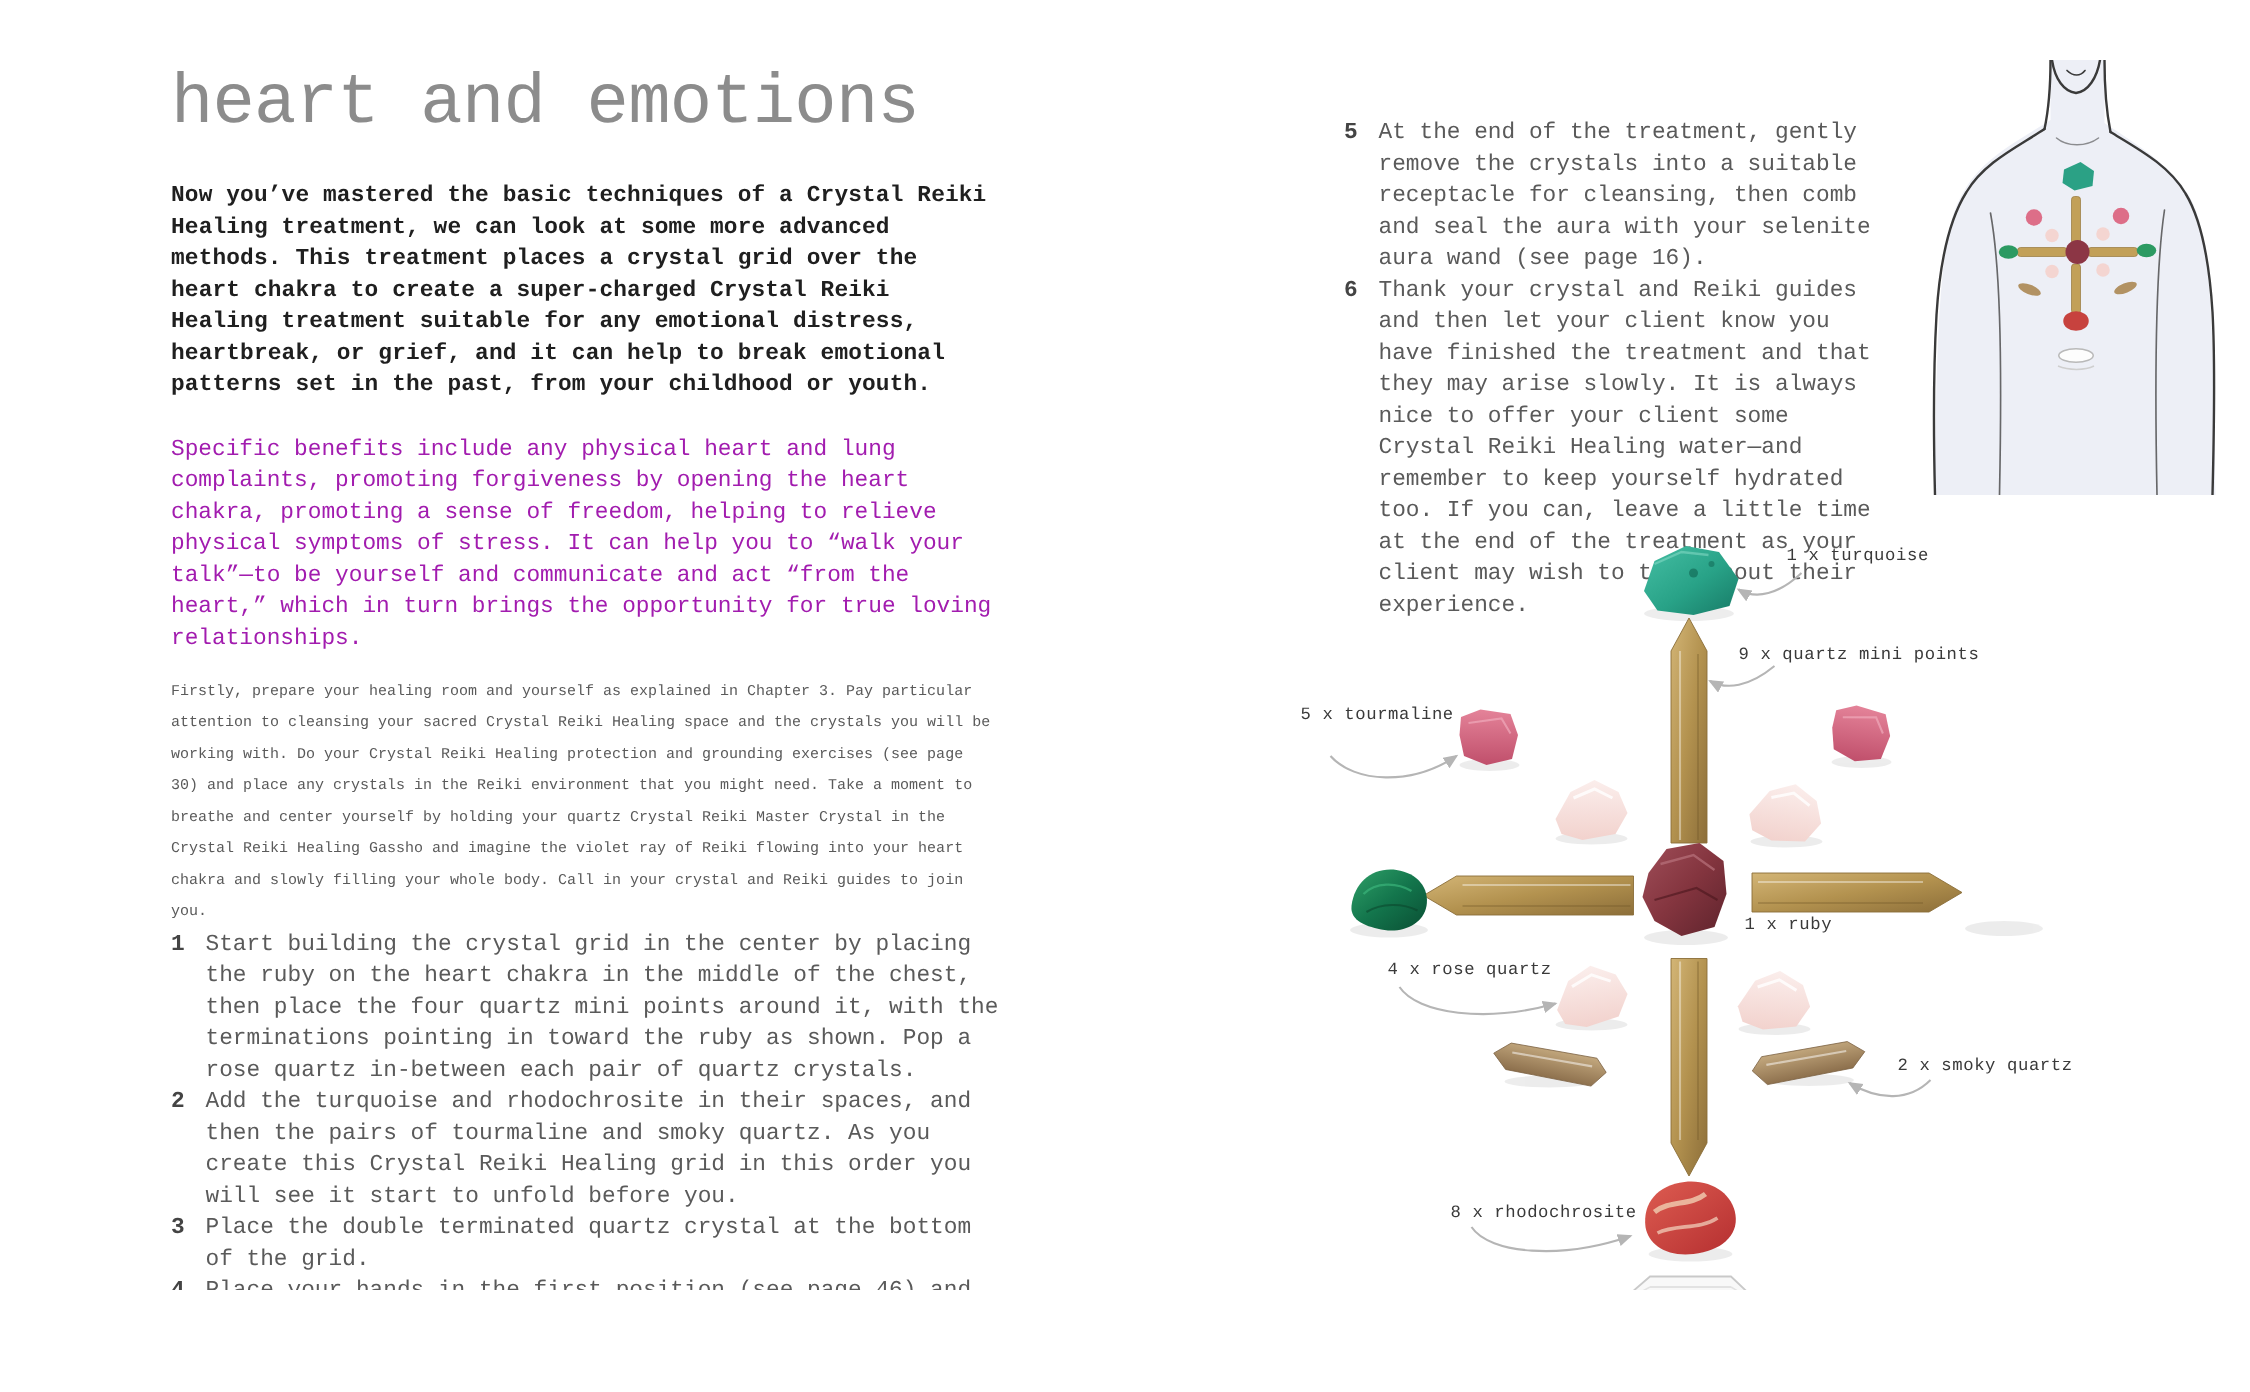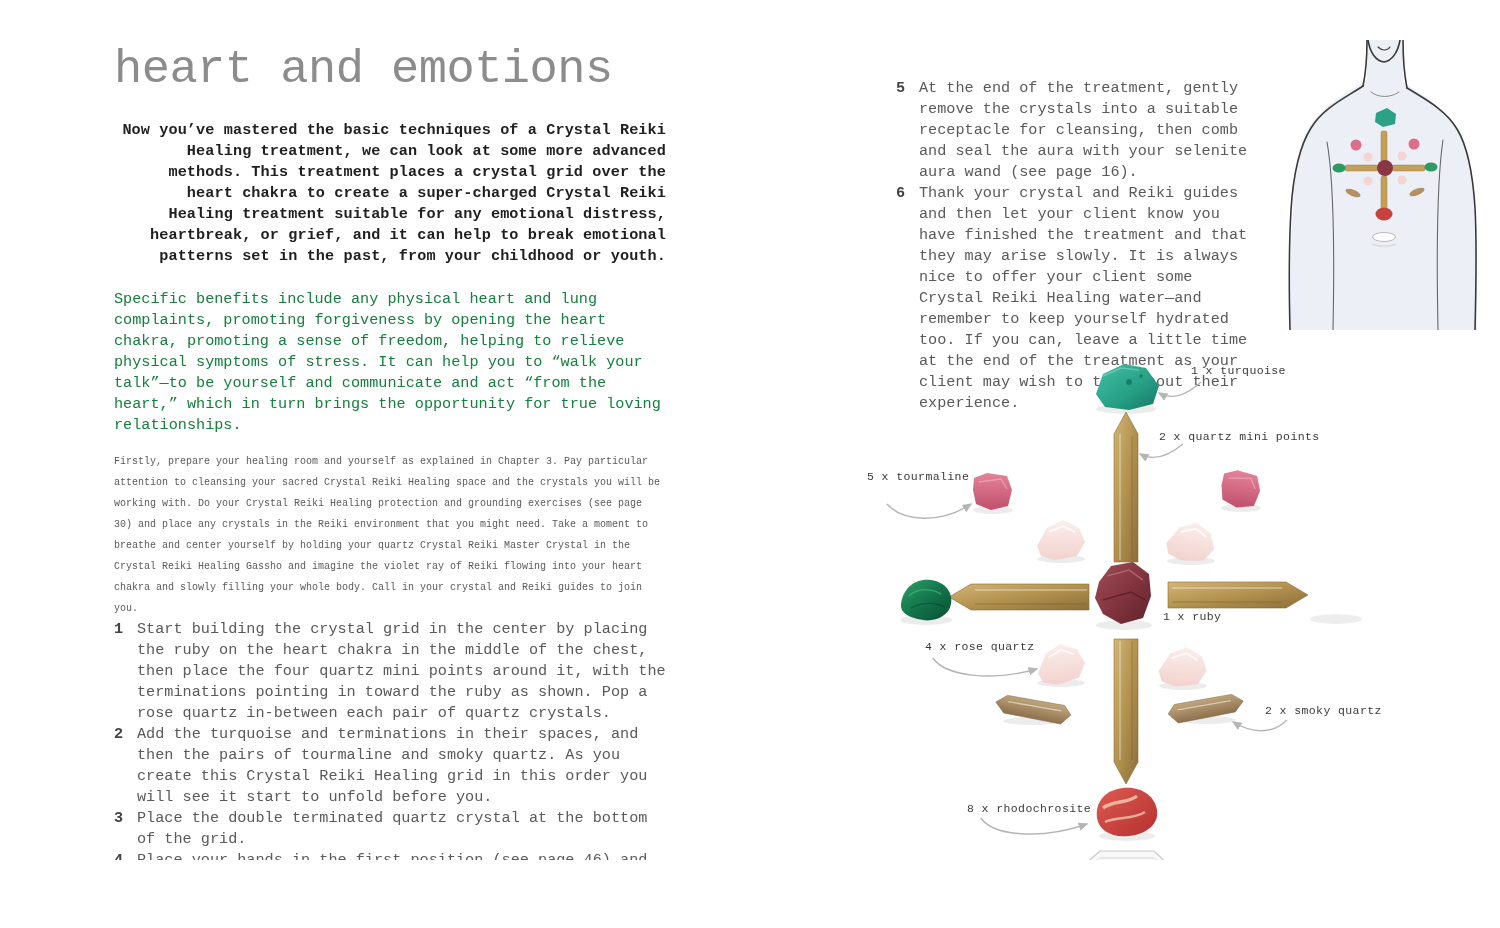--- a/index.html
+++ b/index.html
@@ -2,22 +2,22 @@
 <html><head>
 <meta charset="utf-8">
 <style>
   html,body{margin:0;padding:0;background:#ffffff;}
   .page{position:relative;width:1500px;height:860px;background:#ffffff;overflow:hidden;
         font-family:Liberation Mono, monospace;margin-left:21px;}
 
   
   .left-col{position:absolute;left:93px;top:44px;width:552px;}
   .title{font-size:47px;line-height:1.1;font-weight:400;color:#8c8c8c;margin:0 0 24px 0;letter-spacing:-0.5px;}
-  .intro{font-weight:bold;color:#1f1f1f;font-size:15.2px;line-height:21px;margin:0 0 22px 0;letter-spacing:0.1px;text-align:right;}
-  .benefits{color:#15803d;font-size:15.2px;line-height:21px;margin:0 0 15px 0;}
+  .intro{font-weight:bold;color:#1f1f1f;font-size:15.2px;line-height:21px;margin:0 0 22px 0;letter-spacing:0.1px;}
+  .benefits{color:#a21caf;font-size:15.2px;line-height:21px;margin:0 0 15px 0;}
   .subhead{font-size:21px;font-weight:400;color:#2e2e2e;margin:0 0 8px 0;}
   .bodytext{color:#5a5a5a;font-size:10px;line-height:21px;margin:0;}
   .steps{margin:0;padding:0;list-style:none;}
   .step{display:flex;color:#5a5a5a;font-size:15.2px;line-height:21px;}
   .step .num{width:23px;flex:none;font-weight:bold;color:#444444;}
   .step .txt{flex:1;}
 
   
   .right-col{position:absolute;left:875px;top:78px;width:358px;}
 
@@ -50,21 +50,21 @@
     <p class="intro">Now you’ve mastered the basic techniques of a Crystal Reiki Healing treatment, we can look at some more advanced methods. This treatment places a crystal grid over the heart chakra to create a super-charged Crystal Reiki Healing treatment suitable for any emotional distress, heartbreak, or grief, and it can help to break emotional patterns set in the past, from your childhood or youth.</p>
     <p class="benefits">Specific benefits include any physical heart and lung complaints, promoting forgiveness by opening the heart chakra, promoting a sense of freedom, helping to relieve physical symptoms of stress. It can help you to “walk your talk”—to be yourself and communicate and act “from the heart,” which in turn brings the opportunity for true loving relationships.</p>
     <p class="bodytext">Firstly, prepare your healing room and yourself as explained in Chapter 3. Pay particular attention to cleansing your sacred Crystal Reiki Healing space and the crystals you will be working with. Do your Crystal Reiki Healing protection and grounding exercises (see page 30) and place any crystals in the Reiki environment that you might need. Take a moment to breathe and center yourself by holding your quartz Crystal Reiki Master Crystal in the Crystal Reiki Healing Gassho and imagine the violet ray of Reiki flowing into your heart chakra and slowly filling your whole body. Call in your crystal and Reiki guides to join you.</p>
     <ol class="steps">
       <li class="step">
         <span class="num">1</span>
         <span class="txt">Start building the crystal grid in the center by placing the ruby on the heart chakra in the middle of the chest, then place the four quartz mini points around it, with the terminations pointing in toward the ruby as shown. Pop a rose quartz in-between each pair of quartz crystals.</span>
       </li>
       <li class="step">
         <span class="num">2</span>
-        <span class="txt">Add the turquoise and terminations in their spaces, and then the pairs of tourmaline and smoky quartz. As you create this Crystal Reiki Healing grid in this order you will see it start to unfold before you.</span>
+        <span class="txt">Add the turquoise and rhodochrosite in their spaces, and then the pairs of tourmaline and smoky quartz. As you create this Crystal Reiki Healing grid in this order you will see it start to unfold before you.</span>
       </li>
       <li class="step">
         <span class="num">3</span>
         <span class="txt">Place the double terminated quartz crystal at the bottom of the grid.</span>
       </li>
       <li class="step">
         <span class="num">4</span>
         <span class="txt">Place your hands in the first position (see page 46) and work down the body through each of the hand positions, spending three minutes or so in each position. If you place your hands on the body rather than over, do so carefully so as not to disturb the crystals.</span>
       </li>
     </ol>
@@ -288,21 +288,21 @@
         <path d="M342,92 C325,106 310,108 299,102" marker-end="url(#ah)"></path>
         <path d="M46,152 C62,170 100,172 130,152" marker-end="url(#ah)"></path>
         <path d="M92,306 C104,324 150,330 196,317" marker-end="url(#ah)"></path>
         <path d="M446,368 C432,382 412,382 392,370" marker-end="url(#ah)"></path>
         <path d="M140,466 C152,484 200,488 246,472" marker-end="url(#ah)"></path>
         <path d="M384,524 C370,538 350,540 330,530" marker-end="url(#ah)"></path>
       </g>
     </svg>
 
     <div class="grid-label lbl-turquoise">1 x turquoise</div>
-    <div class="grid-label lbl-quartz">2 x quartz mini points</div>
+    <div class="grid-label lbl-quartz">9 x quartz mini points</div>
     <div class="grid-label lbl-tourmaline">5 x tourmaline</div>
     <div class="grid-label lbl-ruby">1 x ruby</div>
     <div class="grid-label lbl-rose">4 x rose quartz</div>
     <div class="grid-label lbl-smoky">2 x smoky quartz</div>
     <div class="grid-label lbl-rhodo">8 x rhodochrosite</div>
     <div class="grid-label lbl-doubleterm">1 x quartz double terminated crystal</div>
   </div>
 
 </div>
 

